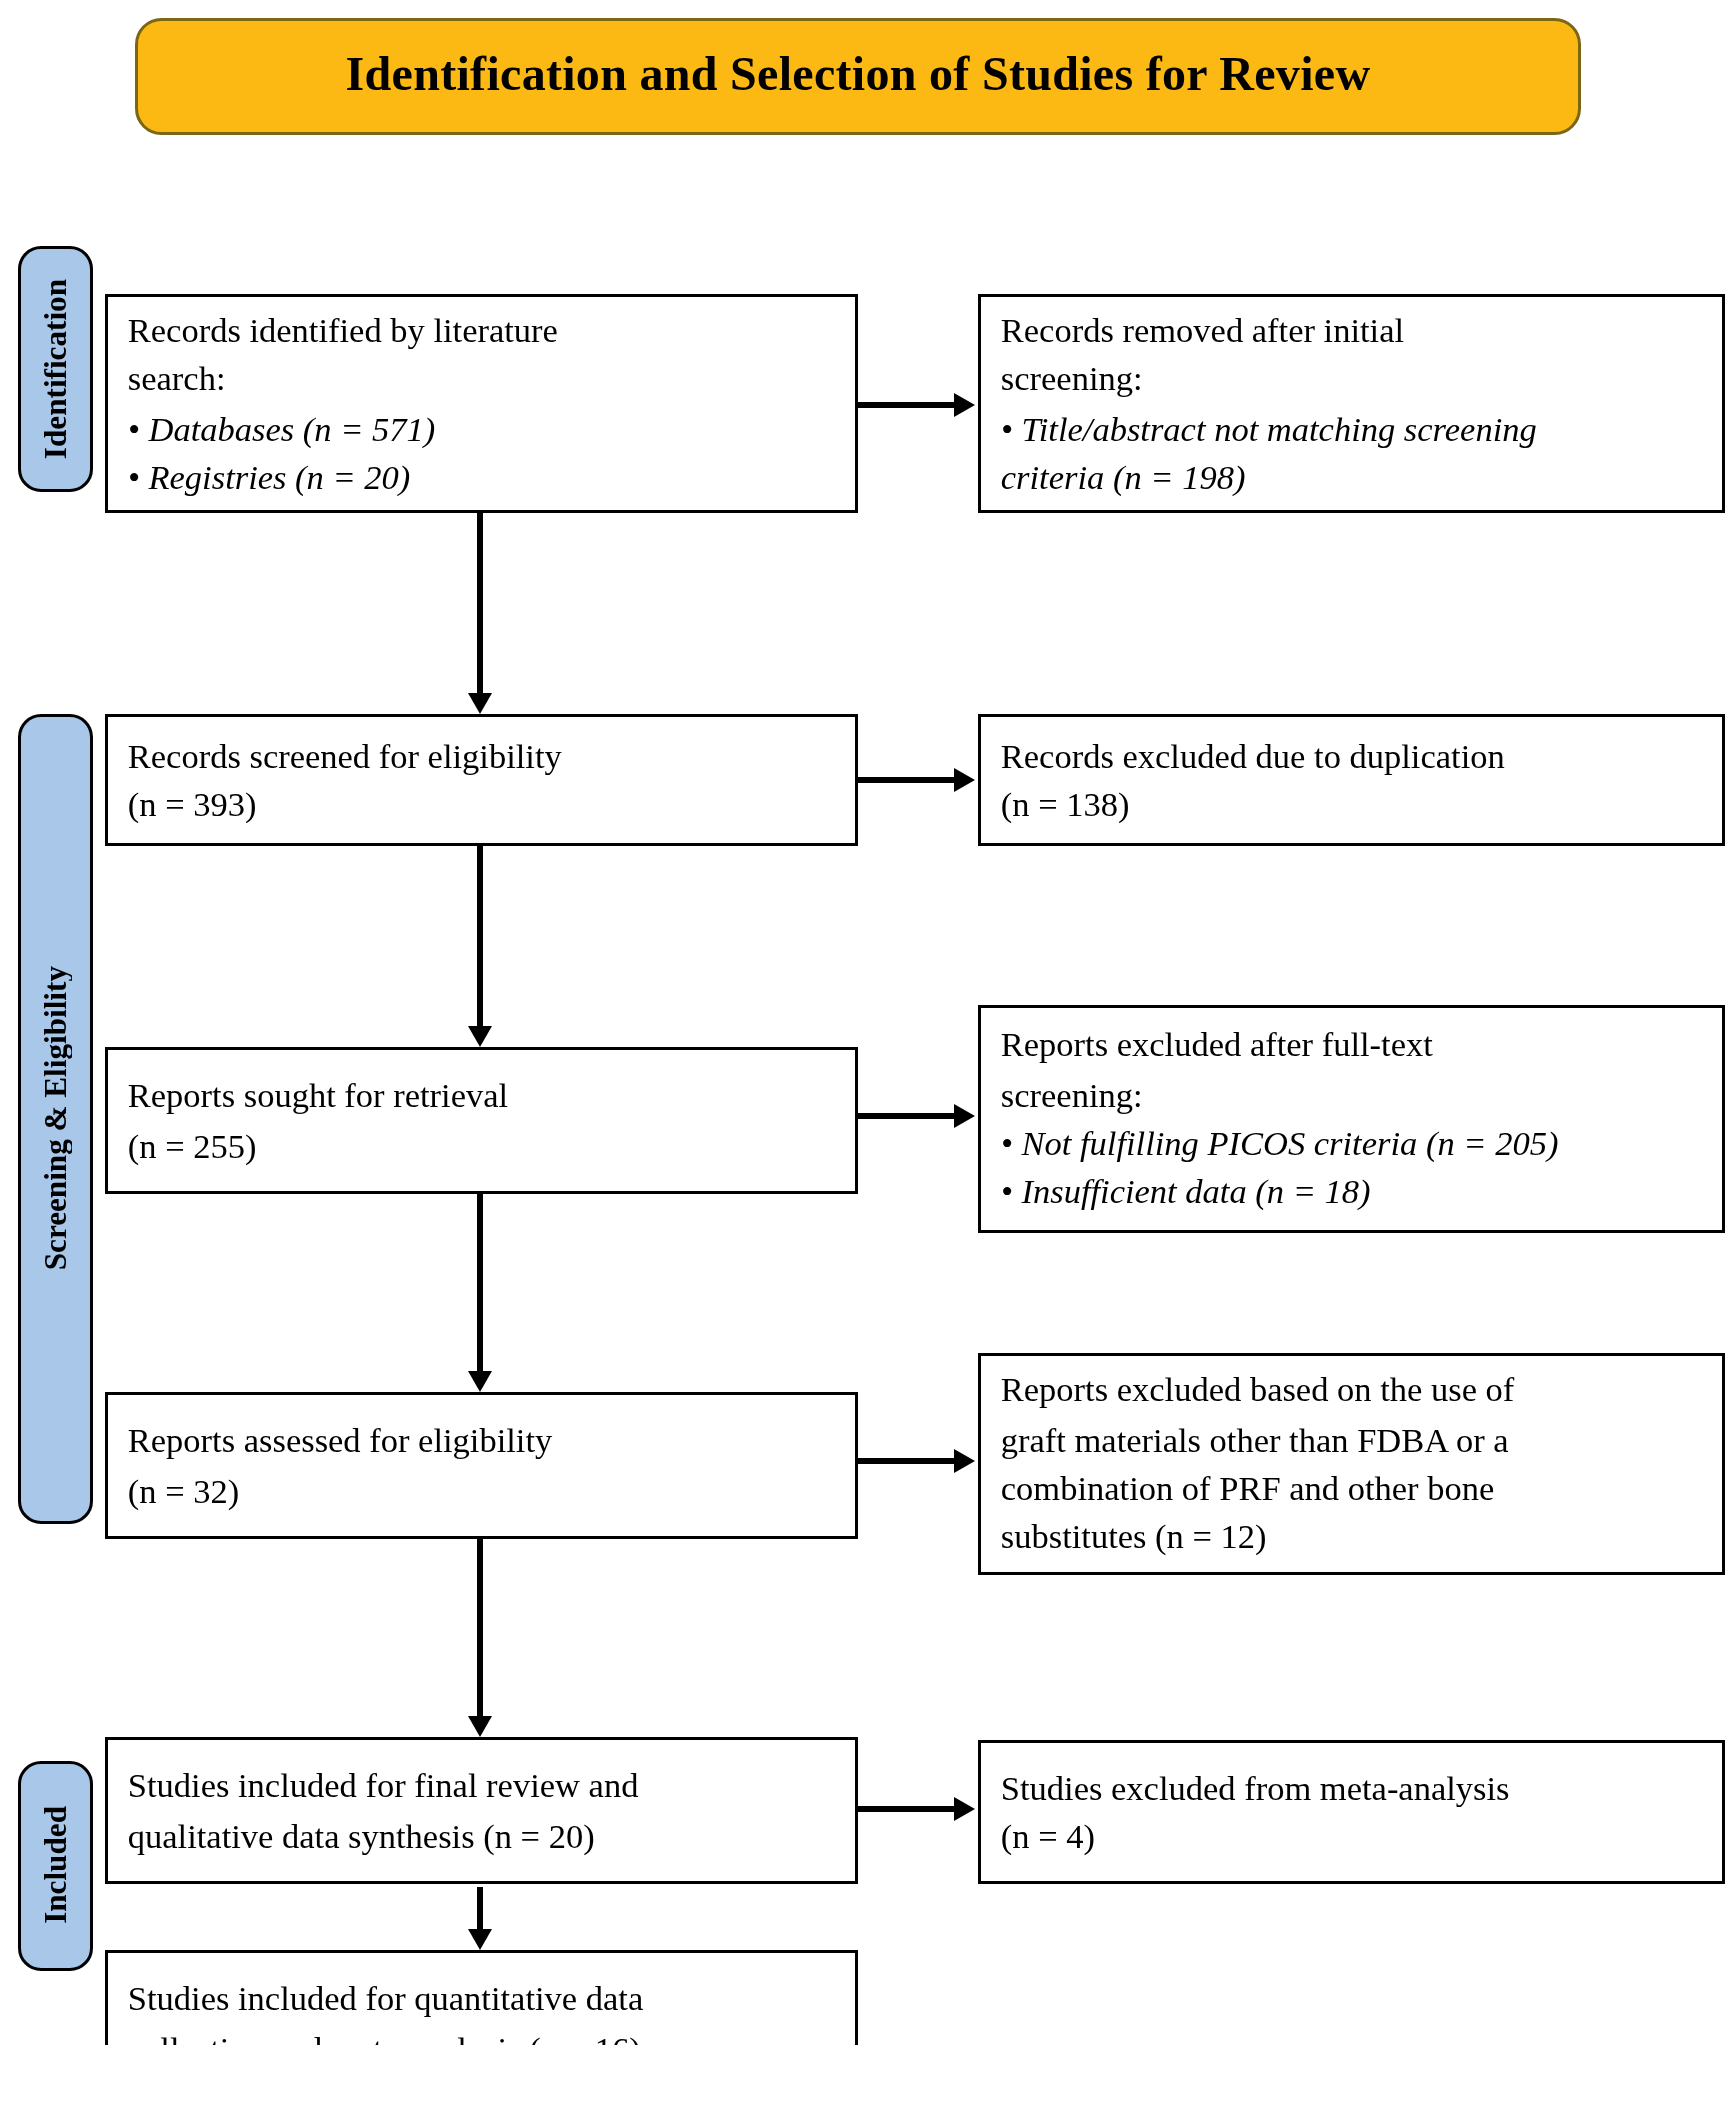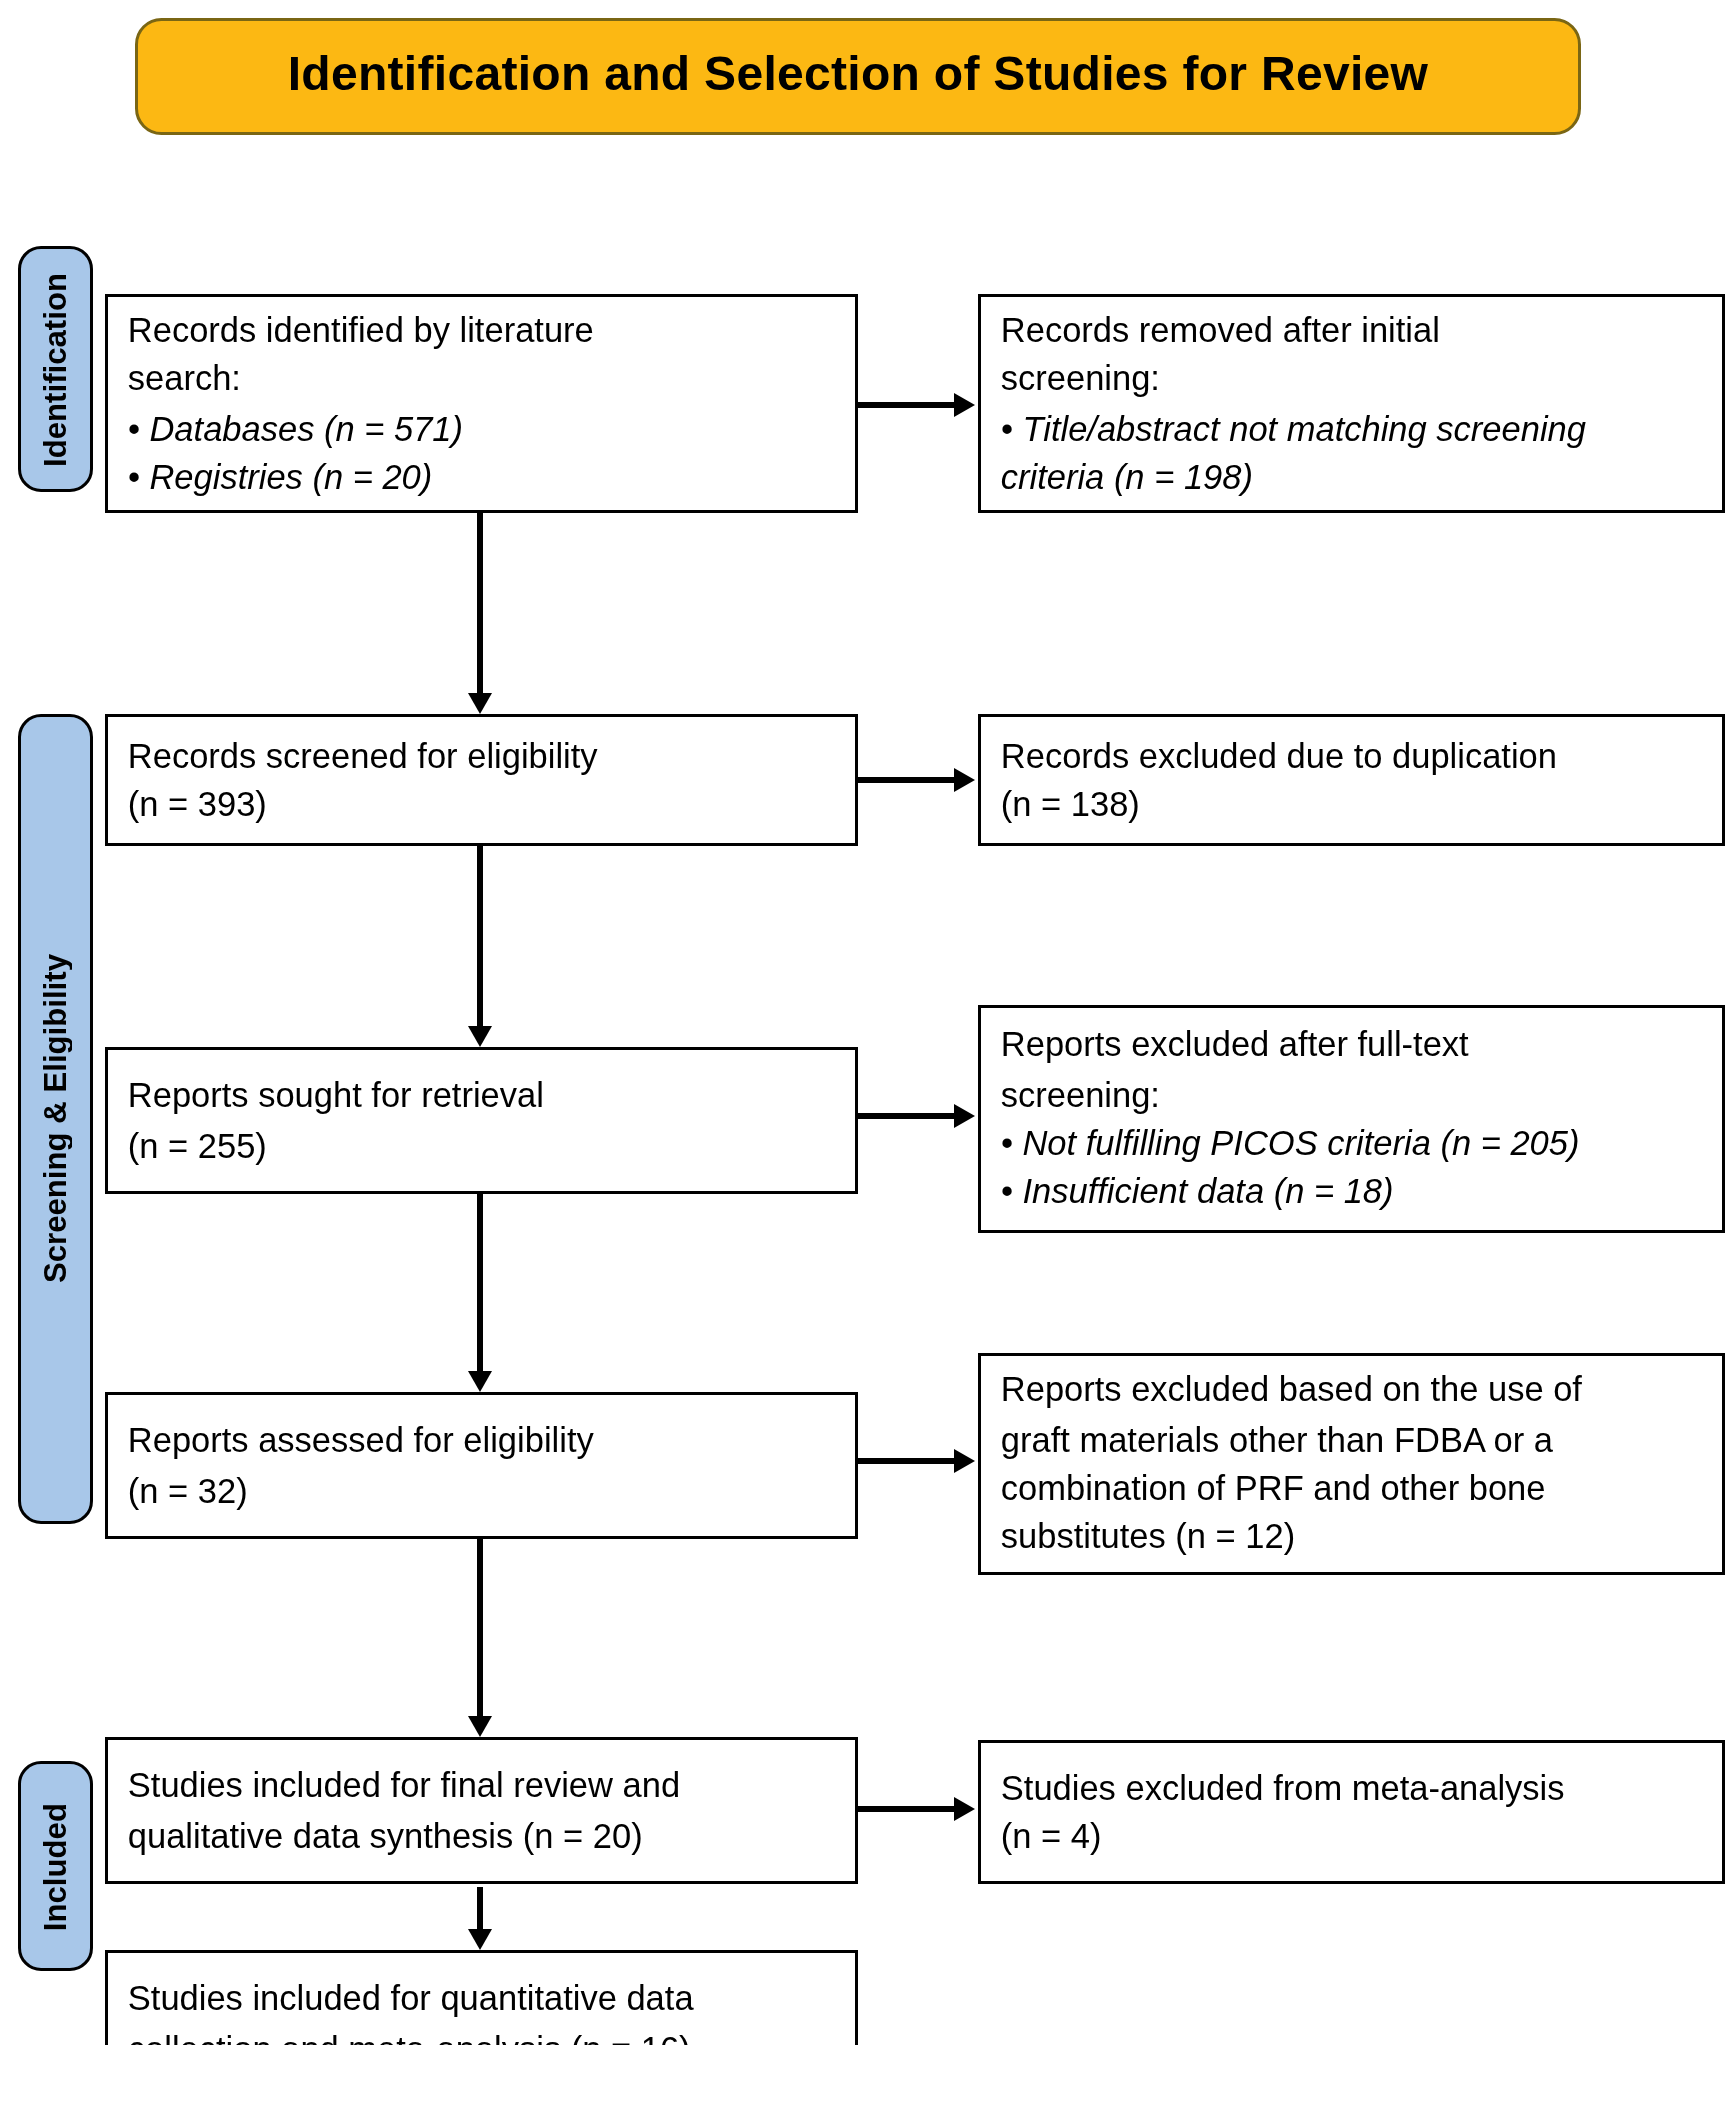--- a/index.html
+++ b/index.html
@@ -1,20 +1,20 @@
 <!DOCTYPE html>
 <html style="--banner-fill: #FCB813; --banner-border: #7A6614; --stage-fill: #A8C7E9;font-size:8.8px"><head>
 <meta charset="utf-8">
 <style>
   html, body { margin: 0; padding: 0; background: #ffffff; }
   .viewport {
     position: relative;
     width: 1730px; height: 2045px;
     overflow: hidden;
-    font-family: Liberation Sans, sans-serif;
+    font-family: Liberation Serif, serif;
   }
   .canvas {
     position: absolute; left: 0; top: 0;
     width: 577px; height: 707px;
     transform: scale(3); transform-origin: 0 0;
     background: #ffffff;
     color: #000;
   }
   .banner {
     position: absolute; left: 45px; top: 5.5px; width: 482px; height: 39px;

